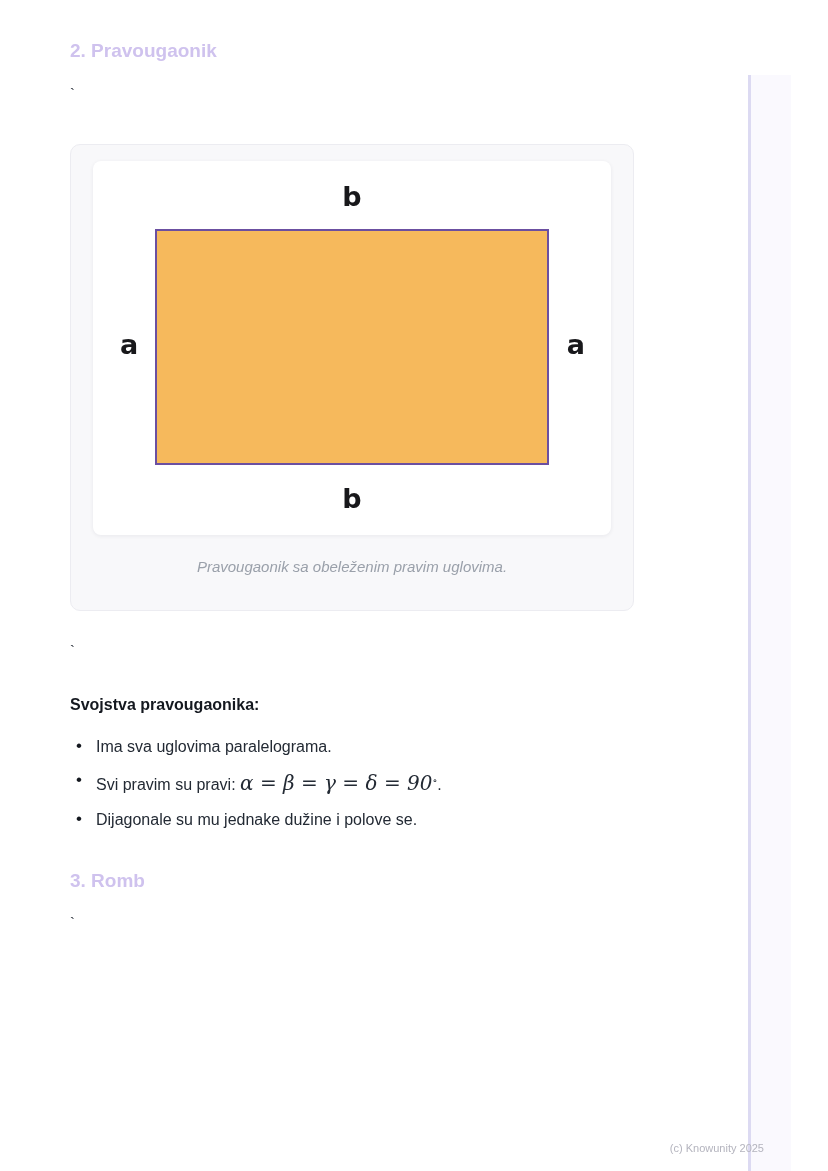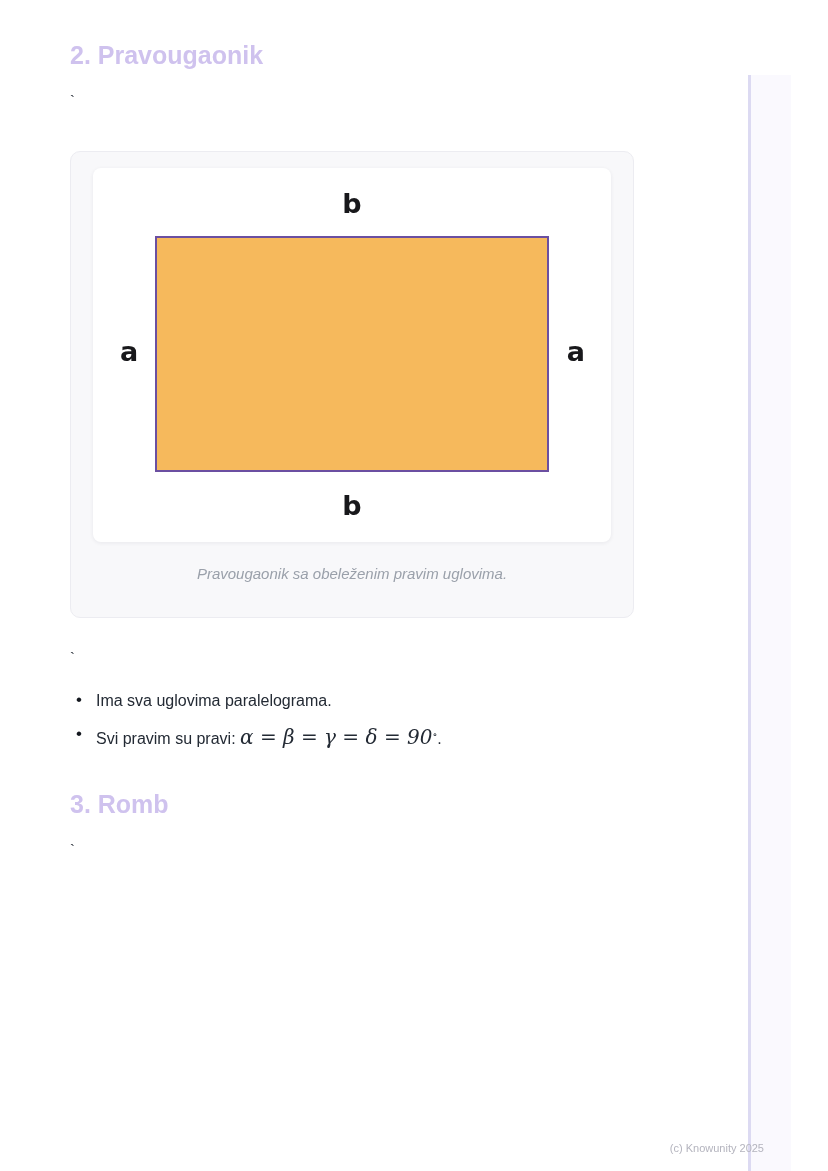--- a/index.html
+++ b/index.html
@@ -32,21 +32,21 @@
   
   .edge-strip{
     position:absolute;
     left:748px;top:35px;
     width:43px;height:1099px;
     background:var(--strip-bg);
     border-left:3px solid var(--strip-line);
   }
   h2.section-heading{
     margin-top:40px;
-    font-size:25px;
+    font-size:19px;
     line-height:1.2;
     font-weight:bold;
     color:var(--heading-accent);
   }
   p.body-para{
     margin-top:21px;
     font-size:16px;
     line-height:1.2;
   }
   p.body-para b{font-weight:bold;}
@@ -161,24 +161,26 @@
       <div class="rect-shape"></div>
       <div class="shape-label label-left">a</div>
       <div class="shape-label label-right">a</div>
       <div class="shape-label label-bottom">b</div>
     </div>
     <div class="figure-caption">Pravougaonik sa obeleženim pravim uglovima.</div>
   </div>
 
   <p class="tick after-figure">`</p>
 
+  <p class="props-heading">Svojstva pravougaonika:</p>
 
   <ul class="props-list">
     <li><span>Ima sva uglovima paralelograma.</span></li>
     <li><span>Svi pravim su pravi: </span><span class="math">α = β = γ = δ = 90</span><span class="math-degree">∘</span><span>.</span></li>
+    <li><span>Dijagonale su mu jednake dužine i polove se.</span></li>
   </ul>
 
   <h2 class="section-heading">3. Romb</h2>
 
 
   <p class="tick">`</p>
 
   <div class="page-footer">(c) Knowunity 2025</div>
 
 </div>

